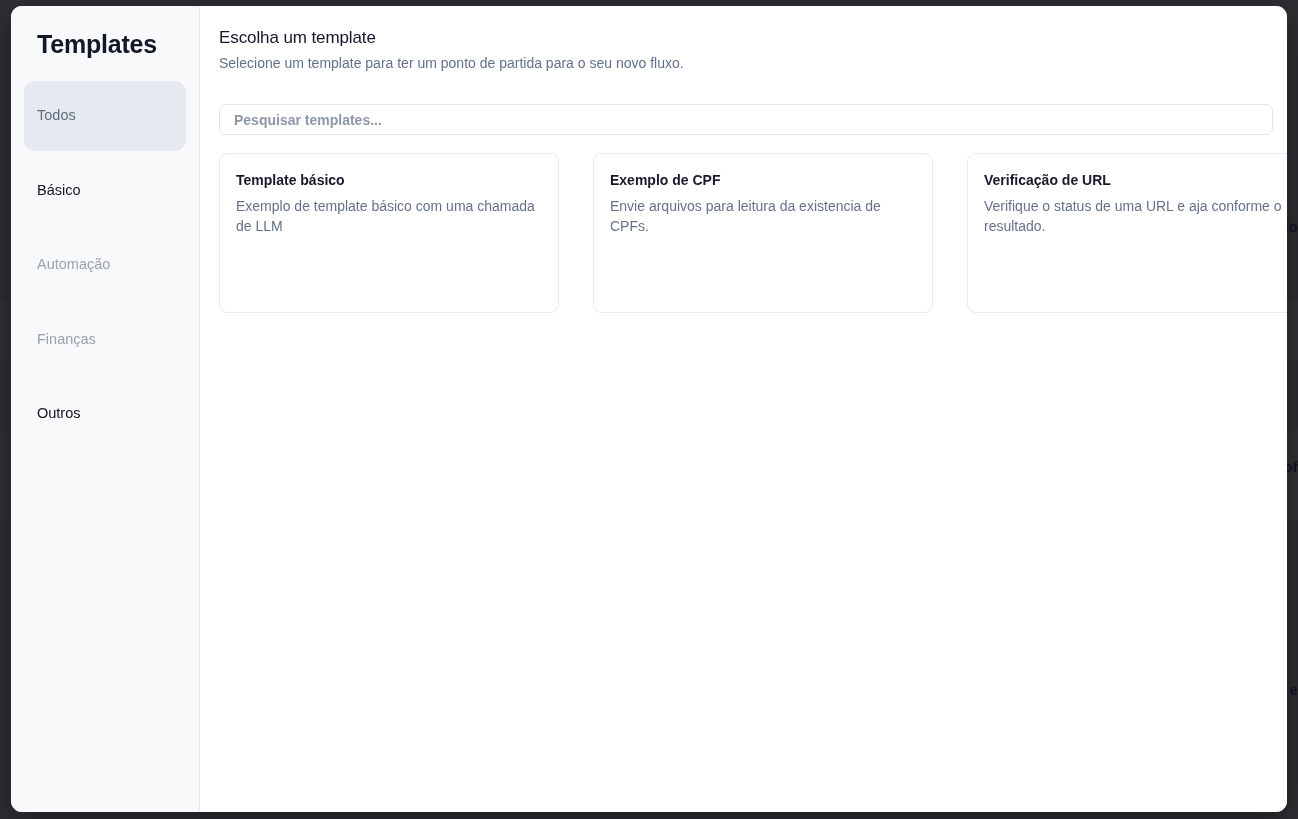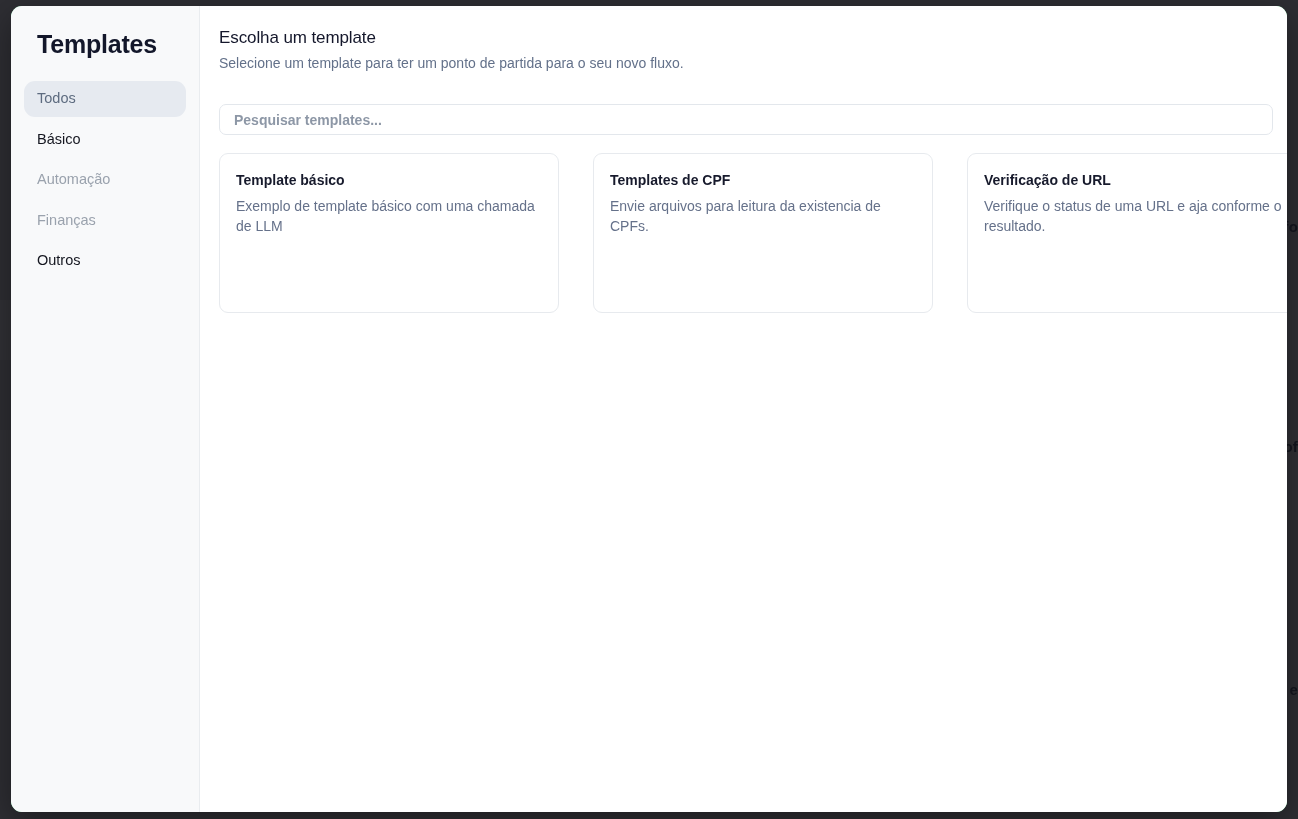--- a/index.html
+++ b/index.html
@@ -67,21 +67,21 @@
     color: #13172a;
     letter-spacing: -0.2px;
     padding: 24px 0 0 13px;
     margin-bottom: 22px;
   }
 
   .nav-list { list-style: none; }
 
   .nav-item {
     font-size: 14.5px;
-    padding: 8px 13px;
+    padding: 25px 13px;
     border-radius: 11px;
     margin-bottom: 5px;
     cursor: pointer;
     line-height: 1.35;
   }
   .nav-item.active {
     background: #e6eaf0;
     color: #5d6b7f;
   }
   .nav-item.strong { color: #14161f; }
@@ -172,21 +172,21 @@
     padding: 0;
   }
 </style>
 </head>
 <body>
 
 <div class="backdrop-content">
   <div class="backdrop-band" style="top:300px;height:60px;"></div>
   <div class="backdrop-band" style="top:430px;height:90px;"></div>
   <div class="backdrop-text" style="top: 218px;">fo</div>
-  <div class="backdrop-text" style="top: 438px; text-align: center;">of</div>
+  <div class="backdrop-text" style="top: 458px; text-align: center;">of</div>
   <div class="backdrop-text" style="top: 681px;">e</div>
 </div>
 
 <div class="modal">
 
   <aside class="sidebar">
     <div class="sidebar-title">Templates</div>
     <ul class="nav-list">
       <li class="nav-item active">Todos</li>
       <li class="nav-item strong">Básico</li>
@@ -211,21 +211,21 @@
     <input class="search-input" type="text" placeholder="Pesquisar templates..." style="">
 
     <div class="card-grid">
 
       <div class="card">
         <div class="card-title">Template básico</div>
         <div class="card-desc">Exemplo de template básico com uma chamada de LLM</div>
       </div>
 
       <div class="card">
-        <div class="card-title">Templates de CPF</div>
+        <div class="card-title">Exemplo de CPF</div>
         <div class="card-desc">Envie arquivos para leitura da existencia de CPFs.</div>
       </div>
 
       <div class="card">
         <div class="card-title">Verificação de URL</div>
         <div class="card-desc">Verifique o status de uma URL e aja conforme o resultado.</div>
       </div>
 
     </div>
   </section>

